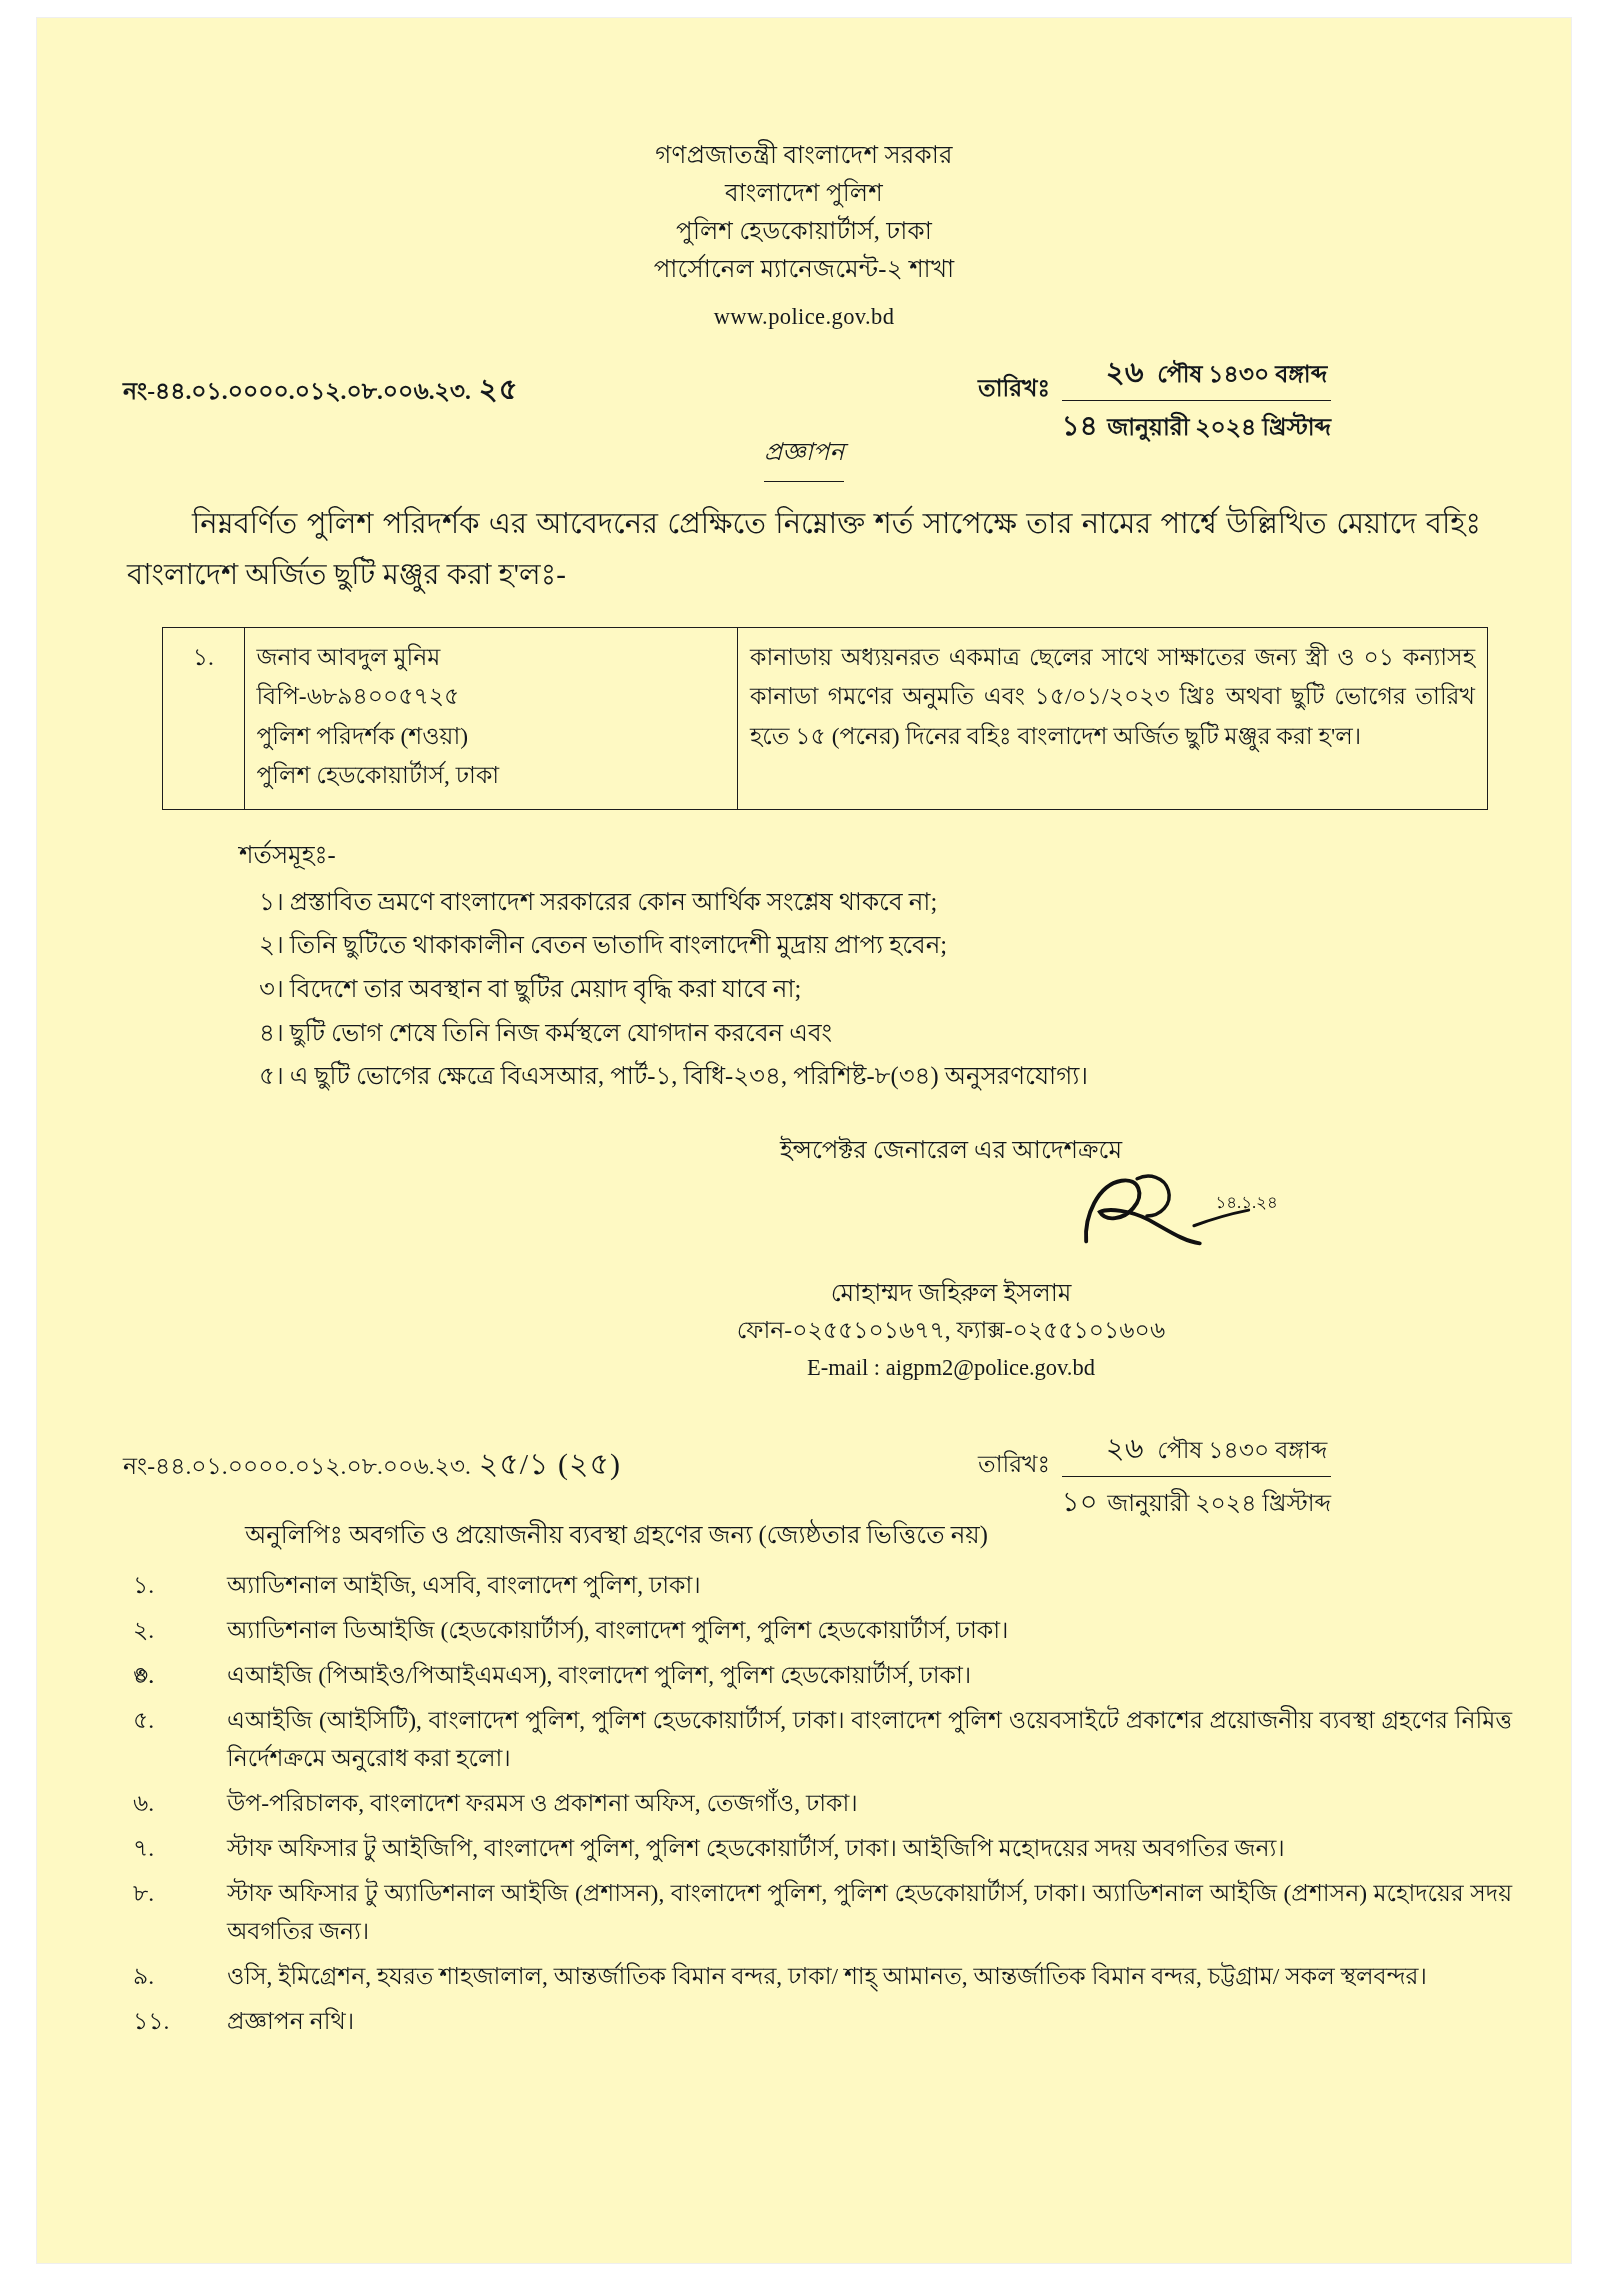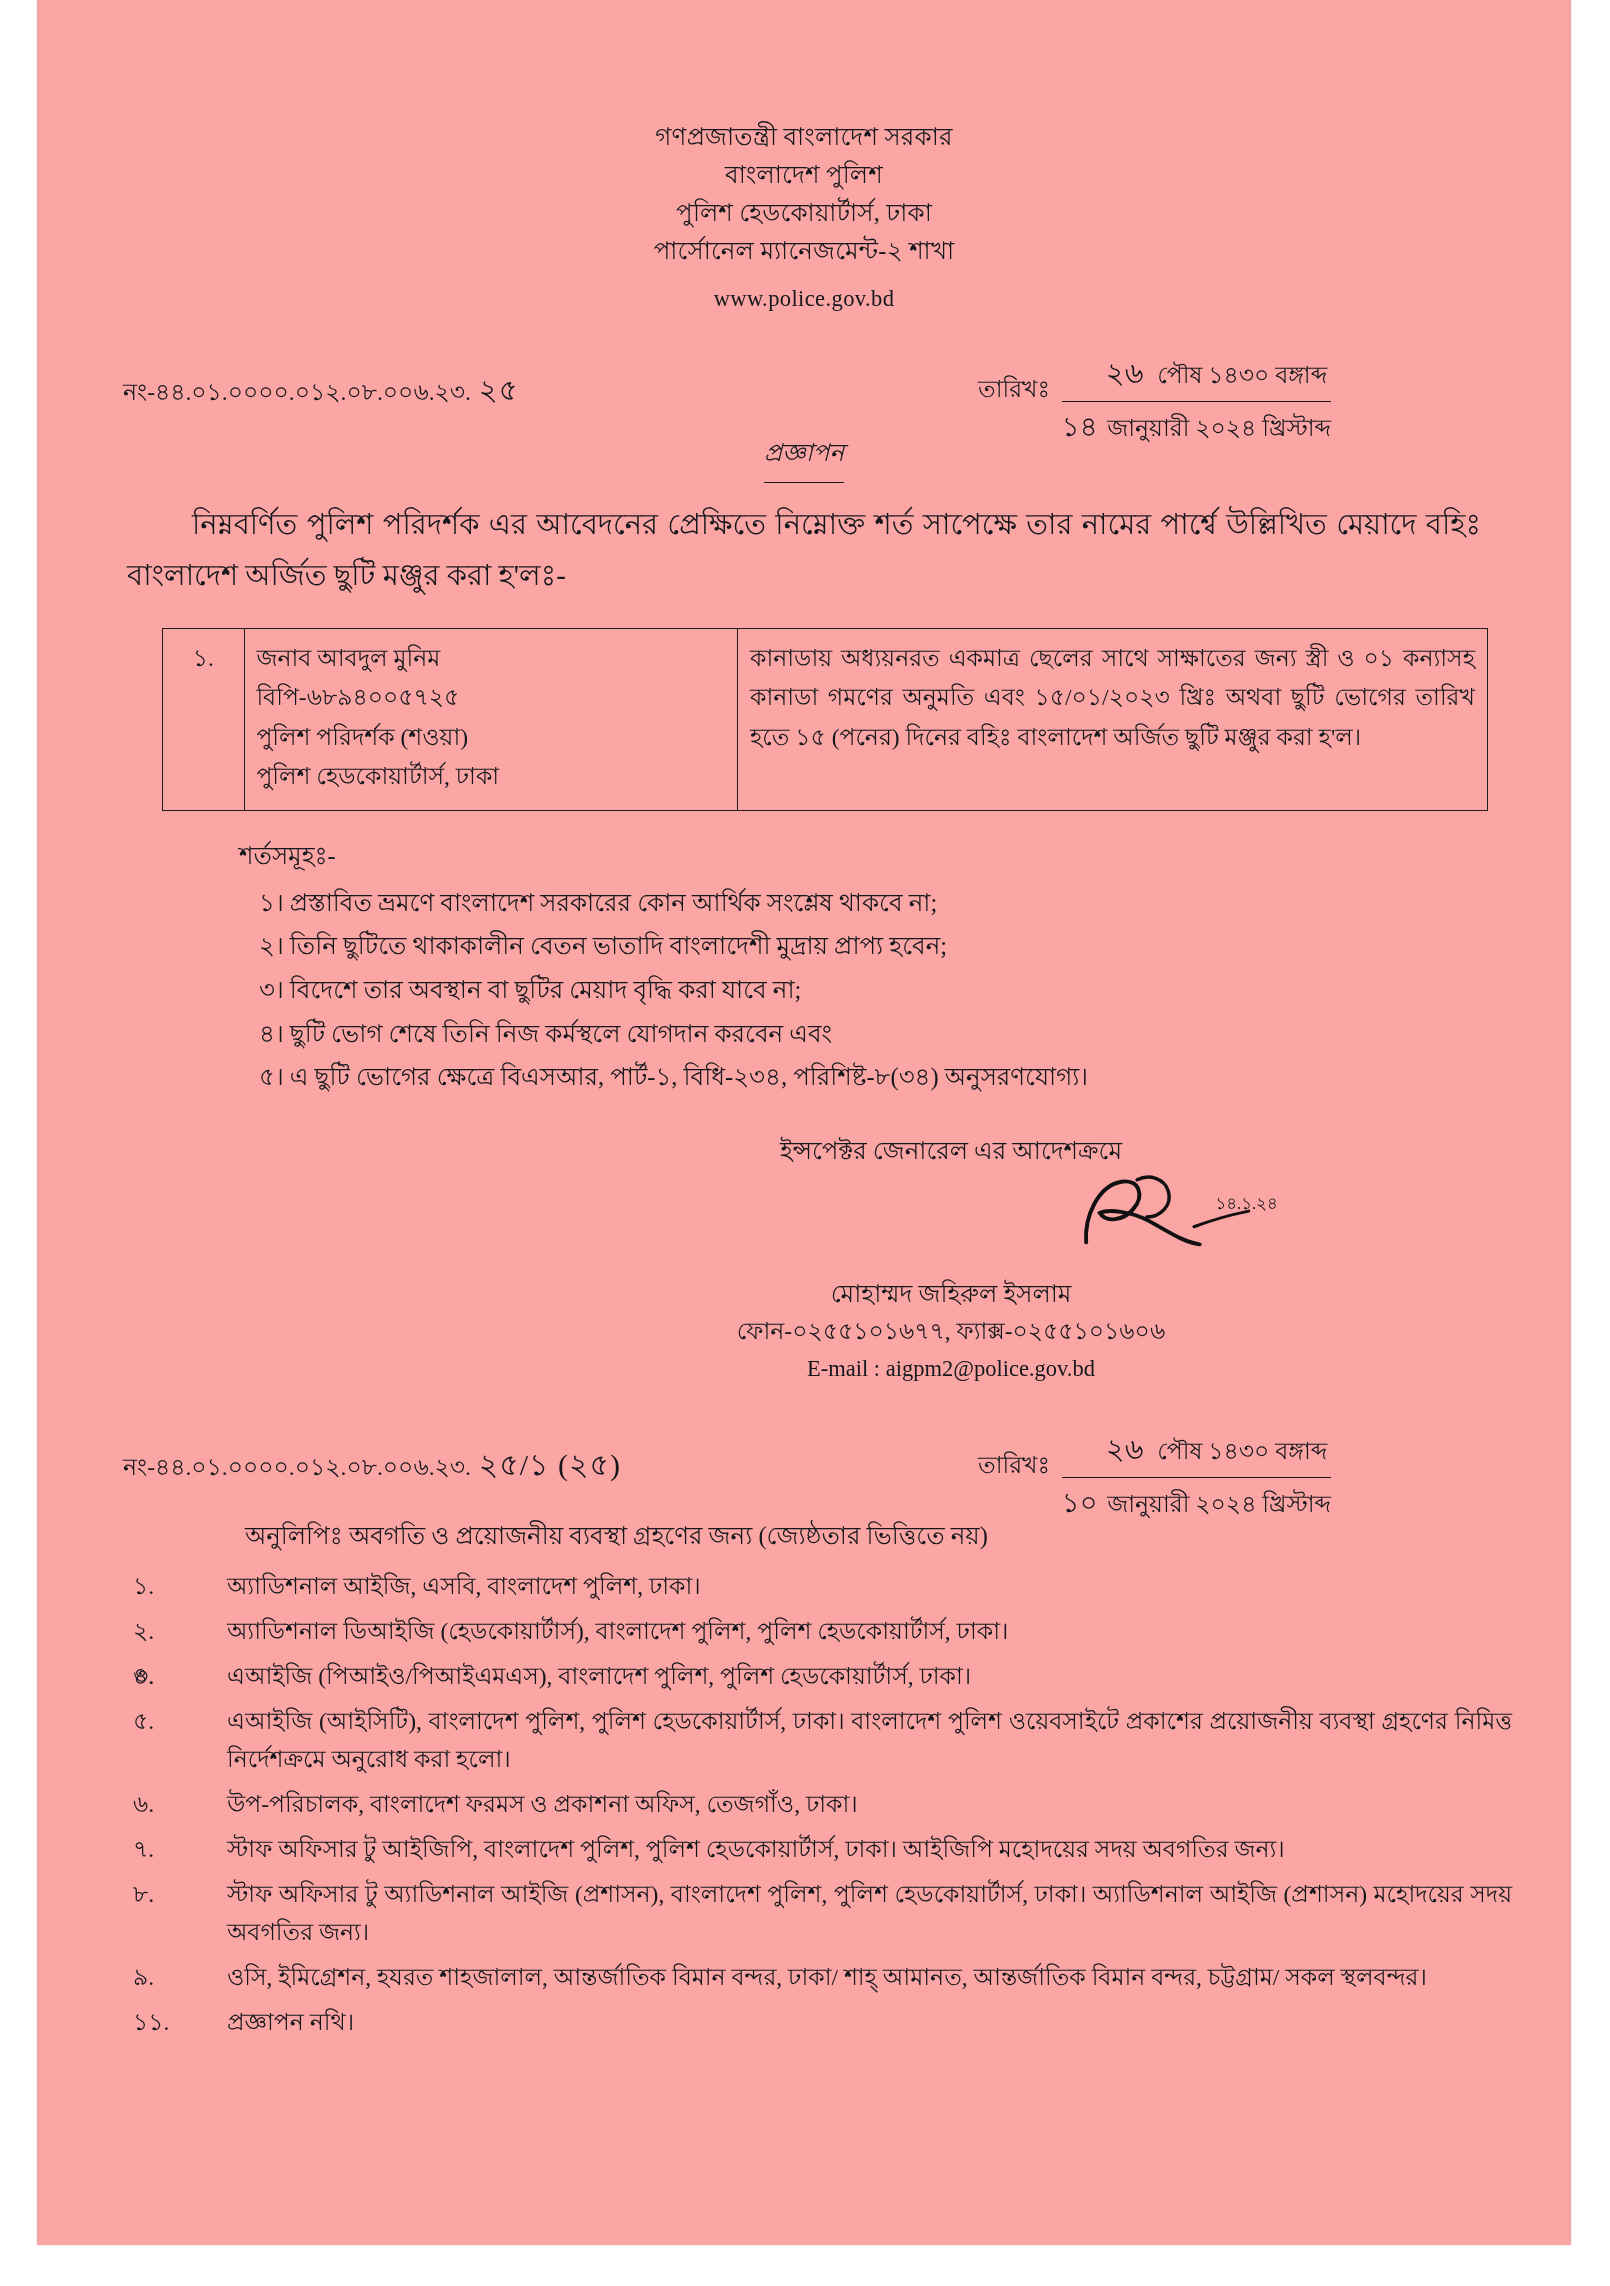--- a/index.html
+++ b/index.html
@@ -14,24 +14,24 @@
     position: relative;
     width: 1610px;
     height: 2287px;
     margin: 0 auto;
     background: #ffffff;
     overflow: hidden;
   }
   .sheet {
     position: absolute;
     left: 37px;
-    top: 0;
+    top: 18px;
     width: 1534px;
     height: 2245px;
-    background: #fca5a5;
+    background: #fef9c3;
     box-shadow: 0 0 0 1px #efefef;
   }
   .doc {
     position: absolute;
     left: 0;
     top: 0;
     width: 1534px;
     height: 2245px;
     color: #14181c;
   }
@@ -47,22 +47,23 @@
   .header div { white-space: nowrap; }
   .header .site {
     font-size: 22.5px;
     margin-top: 12px;
     letter-spacing: 0.4px;
   }
 
   
   .refrow {
     position: relative;
-    margin-top: 33px;
+    margin-top: 14px;
     height: 78px;
+    font-weight: bold;
   }
   .memo-no {
     position: absolute;
     left: 86px;
     top: 17.6px;
     font-size: 23.5px;
     white-space: nowrap;
   }
   .memo-no .hand {
     font-size: 29px;

